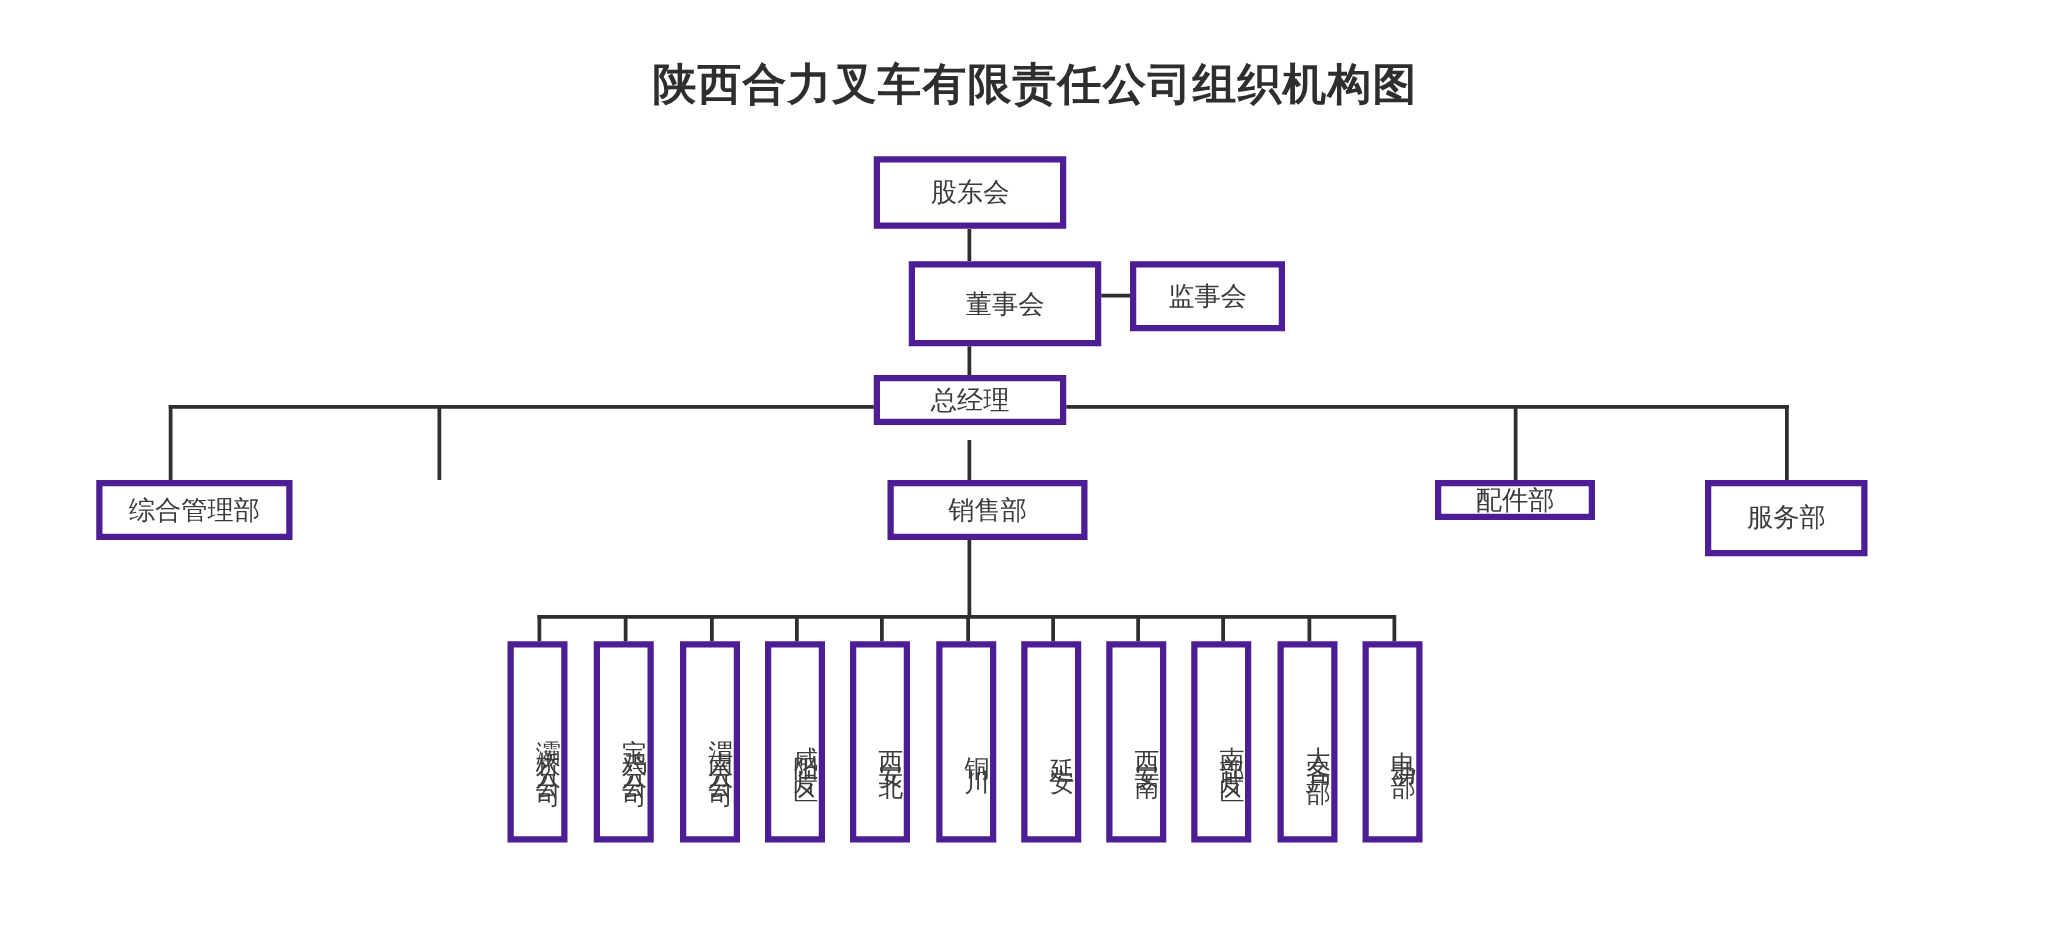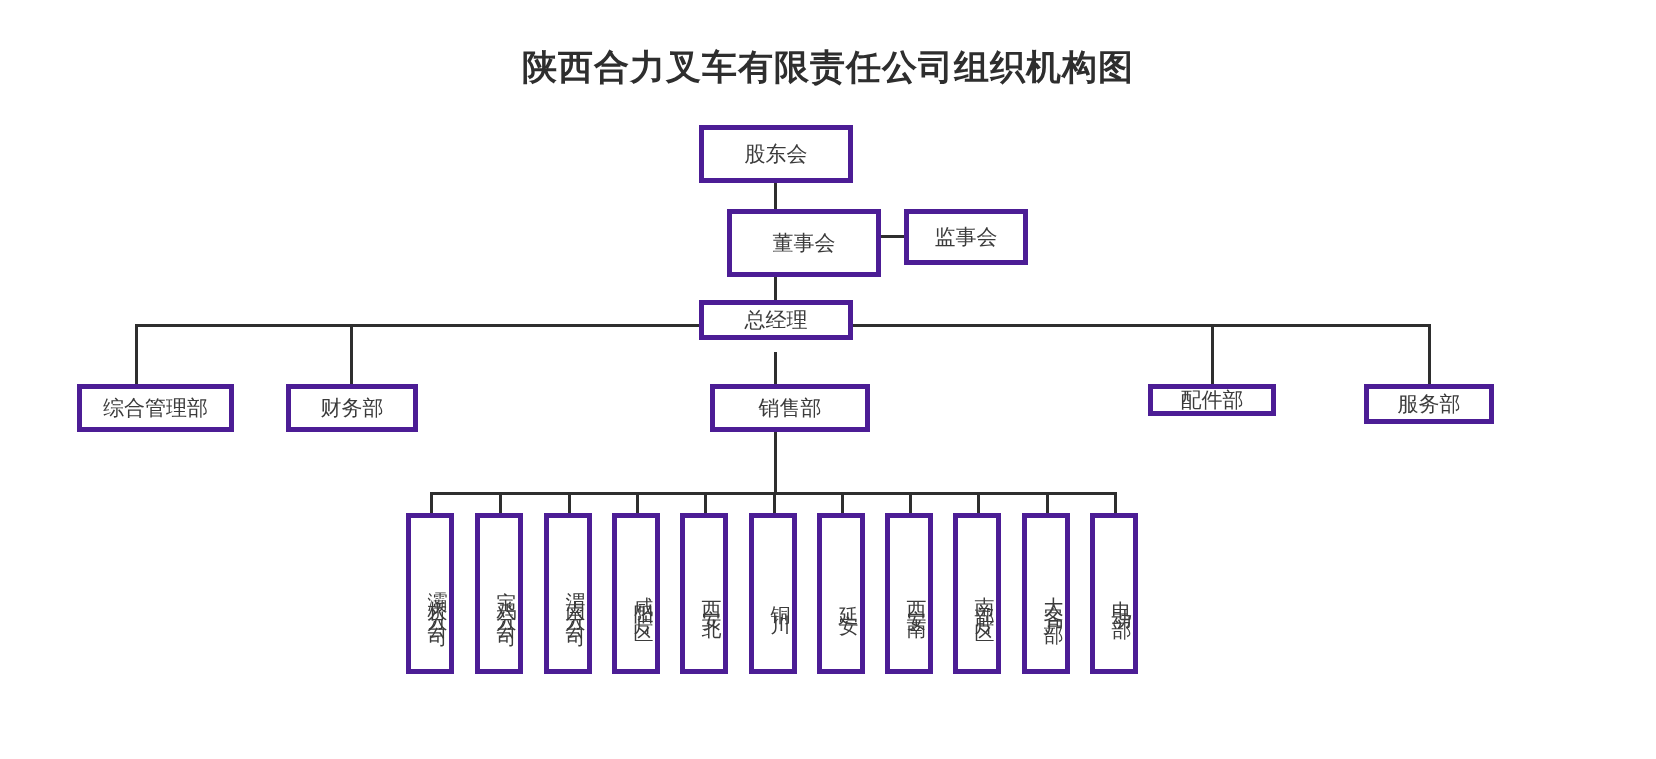--- a/index.html
+++ b/index.html
@@ -112,33 +112,30 @@
   <div class="ln v" style="left:135px; top:324px; height:60px;"></div>
   <div class="ln v" style="left:350px; top:324px; height:60px;"></div>
   <div class="ln v" style="left:774px; top:352px; height:32px;"></div>
   <div class="ln v" style="left:1211px; top:324px; height:60px;"></div>
   <div class="ln v" style="left:1428px; top:324px; height:60px;"></div>
 
   <div class="node" style="left:57px; top:384px; width:157px; height:48px;margin-left:20px;">
     <span class="label">综合管理部</span>
   </div>
 
-  <div class="node" style="left:286px; top:384px; width:132px; height:48px;">
-    <span class="label">财务部</span>
-  </div>
 
   <div class="node" style="left:710px; top:384px; width:160px; height:48px;">
     <span class="label">销售部</span>
   </div>
 
   <div class="node" style="left:1148px; top:384px; width:128px; height:32px;">
     <span class="label">配件部</span>
   </div>
 
-  <div class="node" style="left:1364px; top:384px; width:130px; height:40px;">
+  <div class="node" style="left:1364px; top:384px; width:130px; height:61px;">
     <span class="label">服务部</span>
   </div>
 
   <div class="ln v" style="left:774px; top:432px; height:62px;"></div>
 
   <div class="ln h" style="left:430px; top:492px; width:686px;"></div>
 
   <div class="ln v" style="left:430px; top:492px; height:22px;"></div>
   <div class="ln v" style="left:499px; top:492px; height:22px;"></div>
   <div class="ln v" style="left:568px; top:492px; height:22px;"></div>

